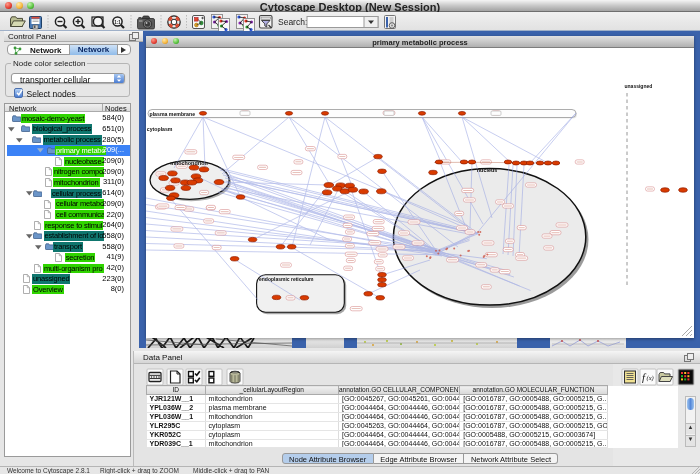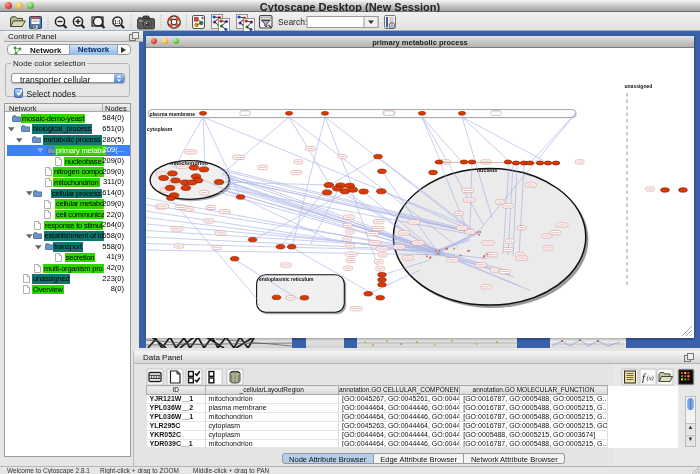--- a/index.html
+++ b/index.html
@@ -887,21 +887,21 @@
     </table>
 
  <div style="position:absolute;left:551px;top:45px;width:11px;height:51px;background:#f2f2f2;border:1px solid #bbb">
   <div style="position:absolute;left:1px;top:1px;width:7px;height:12px;background:linear-gradient(90deg,#9ec4ef,#5588d8,#9ec4ef);border-radius:4px"></div>
   <div style="position:absolute;left:0px;top:26px;width:9px;height:11px;background:#e4e4e4;border-top:1px solid #bbb;font-size:6px;text-align:center;color:#333">▲</div>
   <div style="position:absolute;left:0px;top:38px;width:9px;height:11px;background:#e4e4e4;border-top:1px solid #bbb;font-size:6px;text-align:center;color:#333">▼</div>
  </div>
  <div class="tabgrp">
       <div>Node Attribute Browser</div>
       <div>Edge Attribute Browser</div>
-      <div>Network Attribute Browser</div>
+      <div>Network Attribute Select</div>
     </div>
 </div>
 <div class="abs" id="statusbar">
  <span style="left:7px">Welcome to Cytoscape 2.8.1</span>
  <span style="left:100px">Right-click + drag to ZOOM</span>
  <span style="left:193px">Middle-click + drag to PAN</span>
  <svg style="position:absolute;right:0;bottom:0" width="10" height="8" viewBox="0 0 10 8">
       <path d="M10 0 L2 8 M10 3 L5 8 M10 6 L8 8" stroke="#b5b5b5" stroke-width="1"></path>
     </svg>
 </div>

